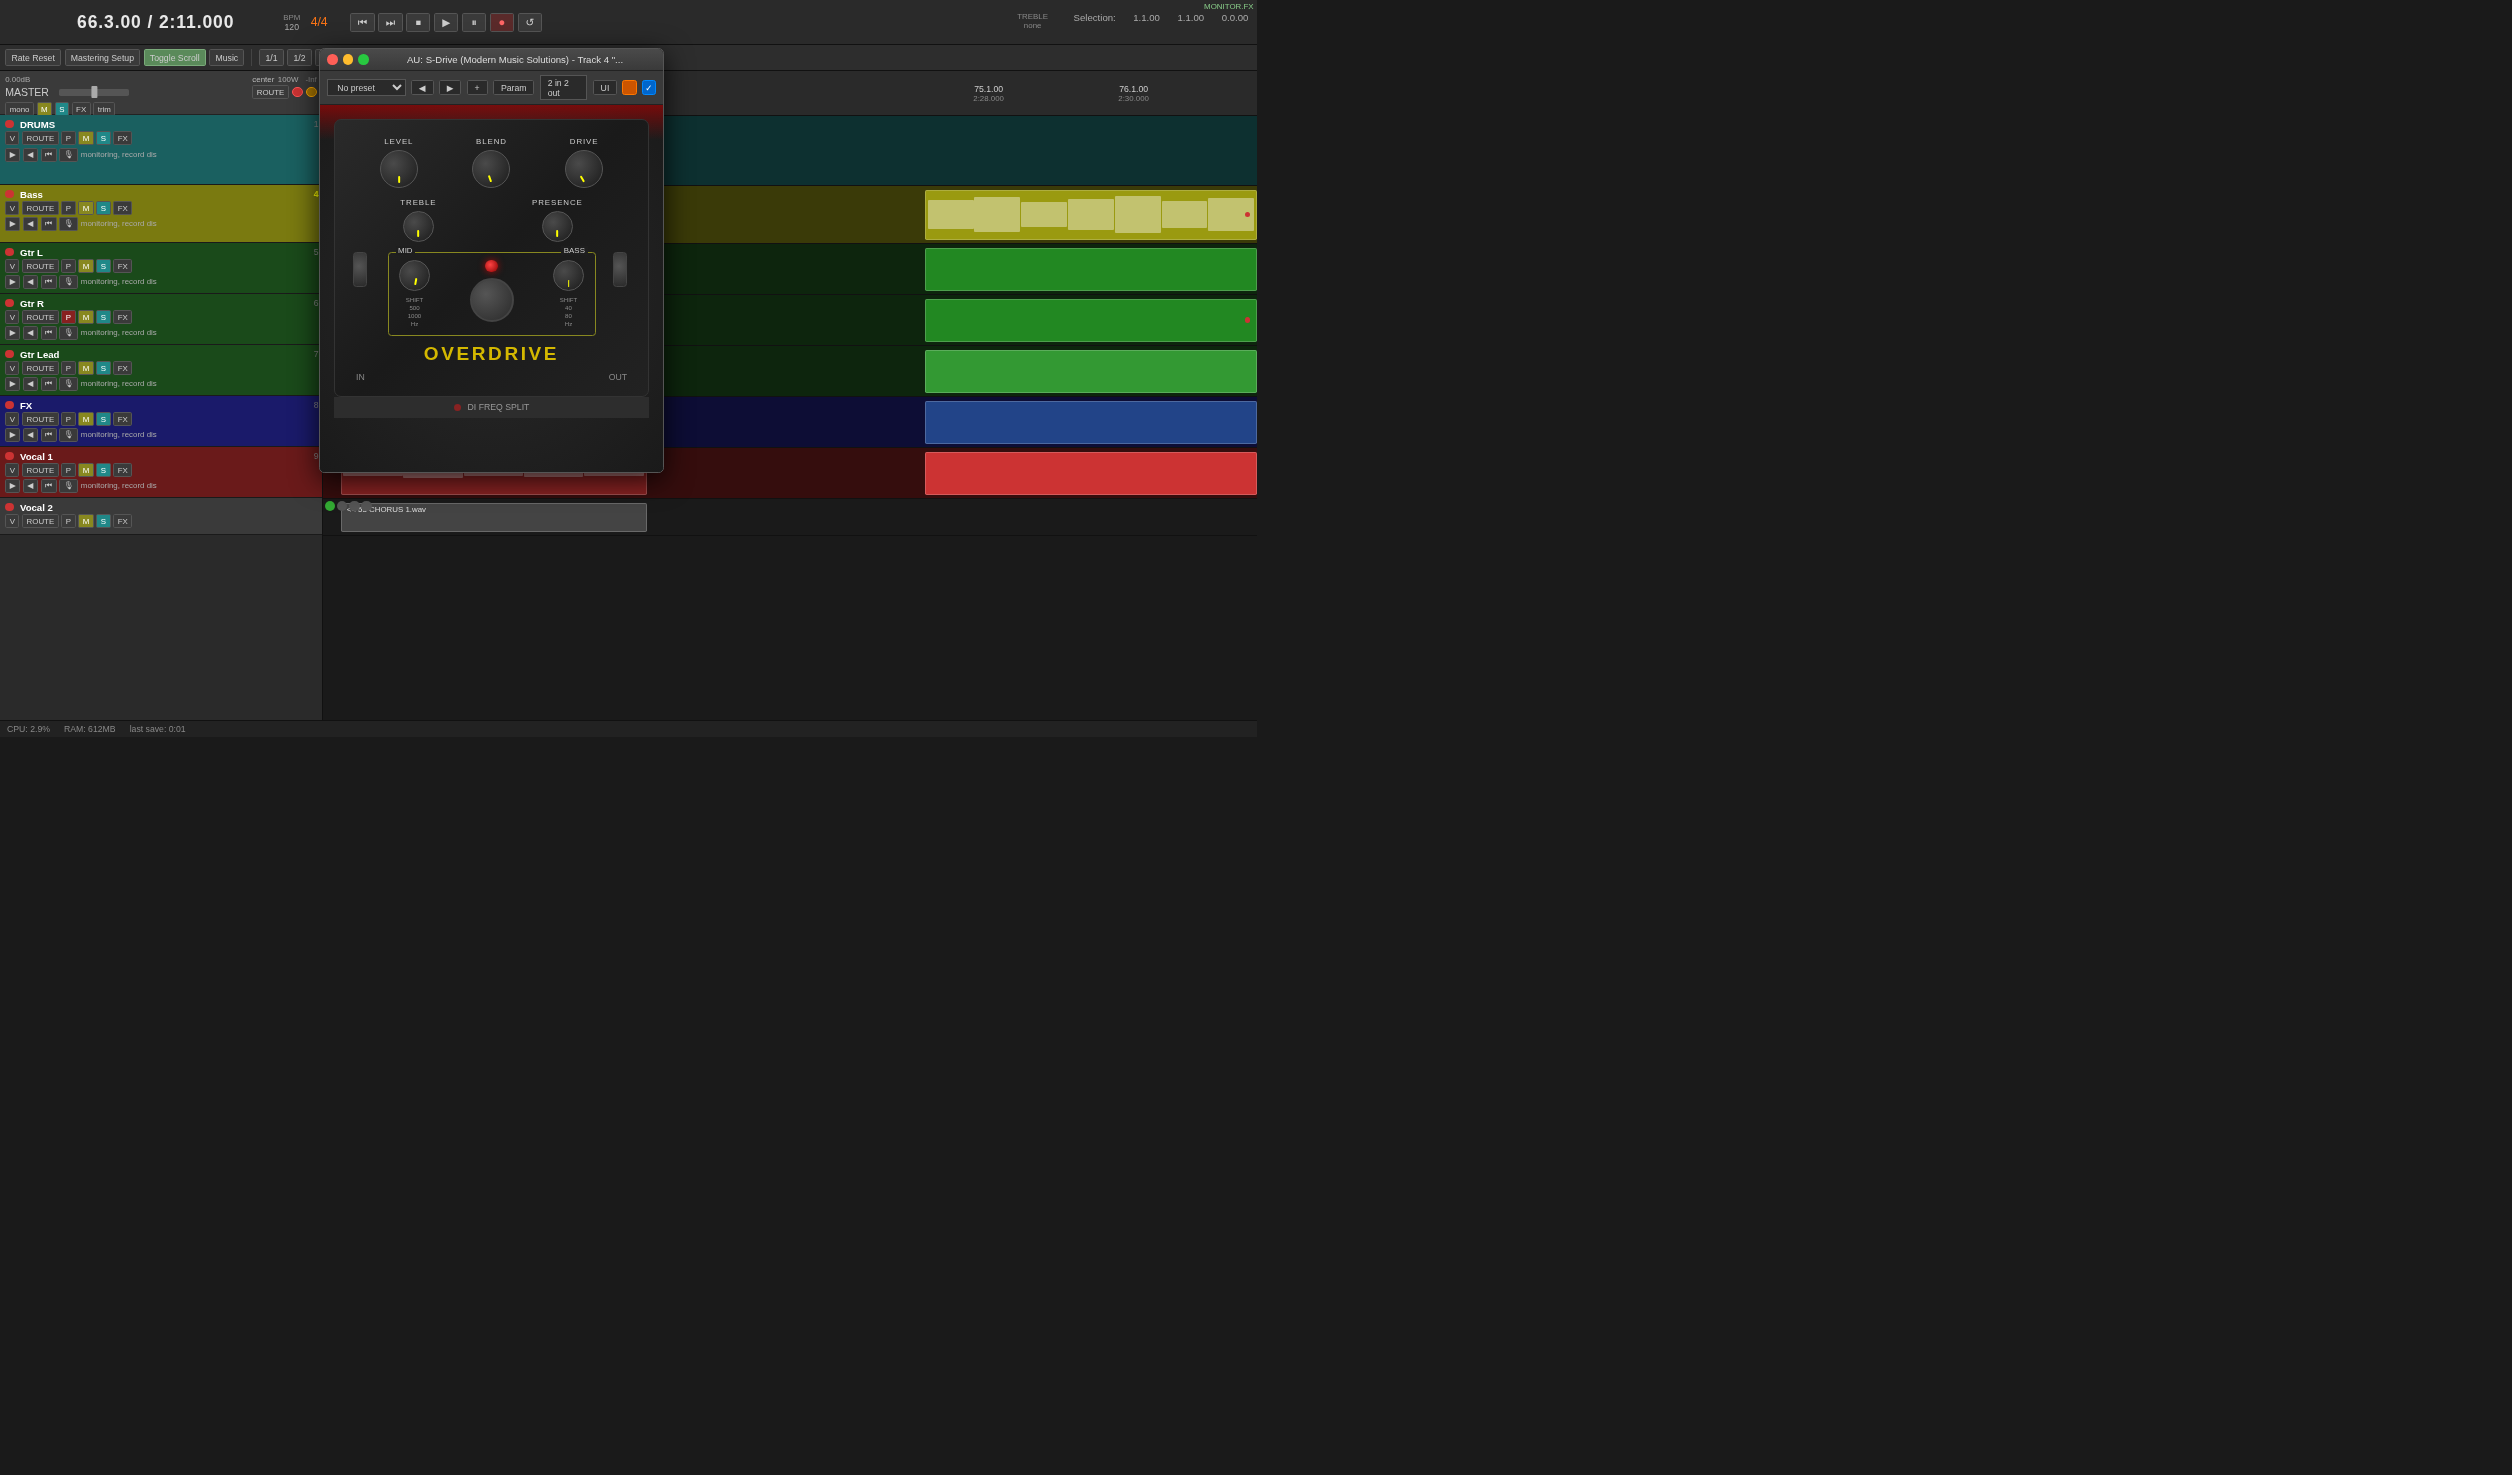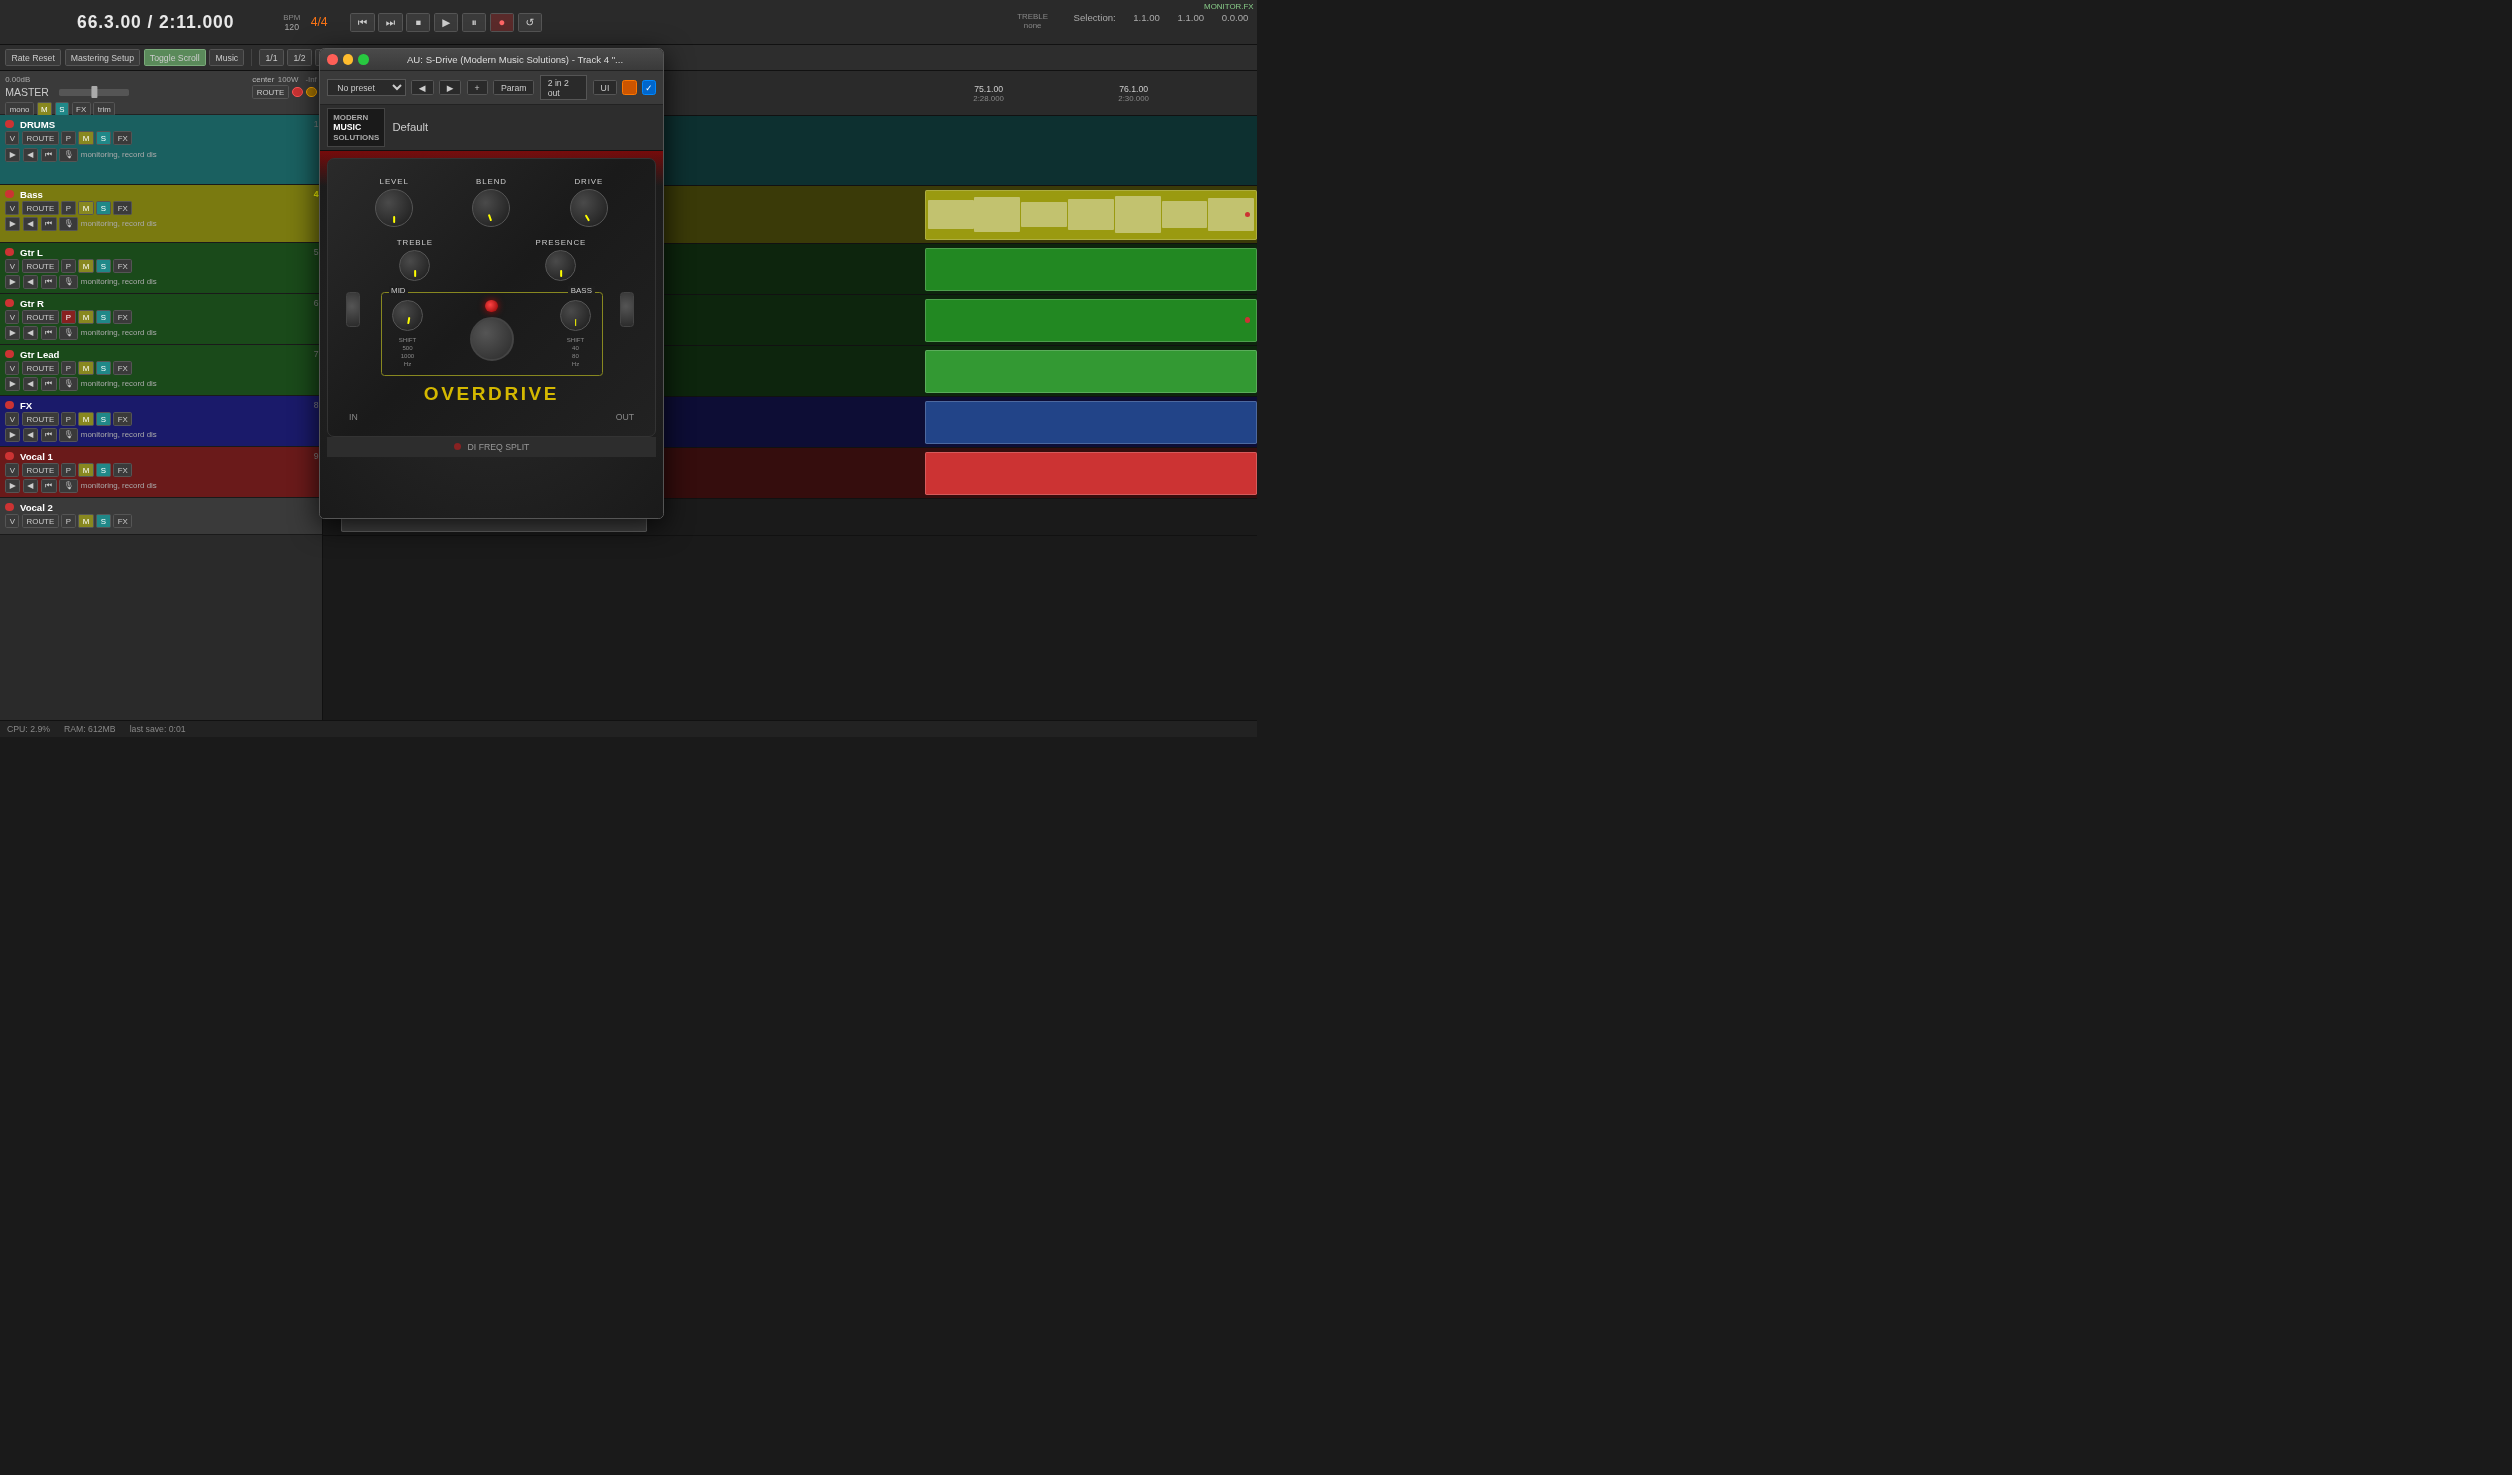--- a/index.html
+++ b/index.html
@@ -448,21 +448,21 @@
     .logo-mid { color: #fff; font-size: 8.7px; }
     .logo-bot { color: #aaa; }
     #plugin-preset-name {
       color: #ccc;
       font-size: 11.3px;
     }
 
     
     #plugin-body {
       background: radial-gradient(ellipse at center, #2a2a2a 0%, #1a1a1a 100%);
-      padding: 7px;
+      padding: 14px;
       min-height: 367px;
       position: relative;
       overflow: hidden;
     }
     
     #plugin-body::before {
       content: '';
       position: absolute;
       top: 0;
       left: 0;
@@ -1163,28 +1163,20 @@
     <button class="plugin-ctrl-btn">◀</button>
     <button class="plugin-ctrl-btn">▶</button>
     <button class="plugin-ctrl-btn">+</button>
     <button class="plugin-ctrl-btn">Param</button>
     <div class="plugin-io">2 in 2 out</div>
     <button class="plugin-ctrl-btn">UI</button>
     <div style="width:15.7px;height:15.7px;background:#cc5500;border:0.9px solid #ff7700;border-radius:2.6px;cursor:pointer;"></div>
     <div style="width:15.7px;height:15.7px;background:#0066cc;border:0.9px solid #0088ff;border-radius:2.6px;cursor:pointer;display:flex;align-items:center;justify-content:center;color:#fff;font-size:8.7px;">✓</div>
   </div>
 
-  <div class="plugin-logo-bar">
-    <div class="plugin-logo">
-      <div class="logo-top">MODERN</div>
-      <div class="logo-mid">MUSIC</div>
-      <div class="logo-bot">SOLUTIONS</div>
-    </div>
-    <span id="plugin-preset-name">Default</span>
-  </div>
 
   <div id="plugin-body">
     <div class="pedal-outer">
 
       <div class="knobs-row">
         <div class="knob-group">
           <span class="knob-label">LEVEL</span>
           <div class="knob">
             <div class="knob-indicator"></div>
           </div>

